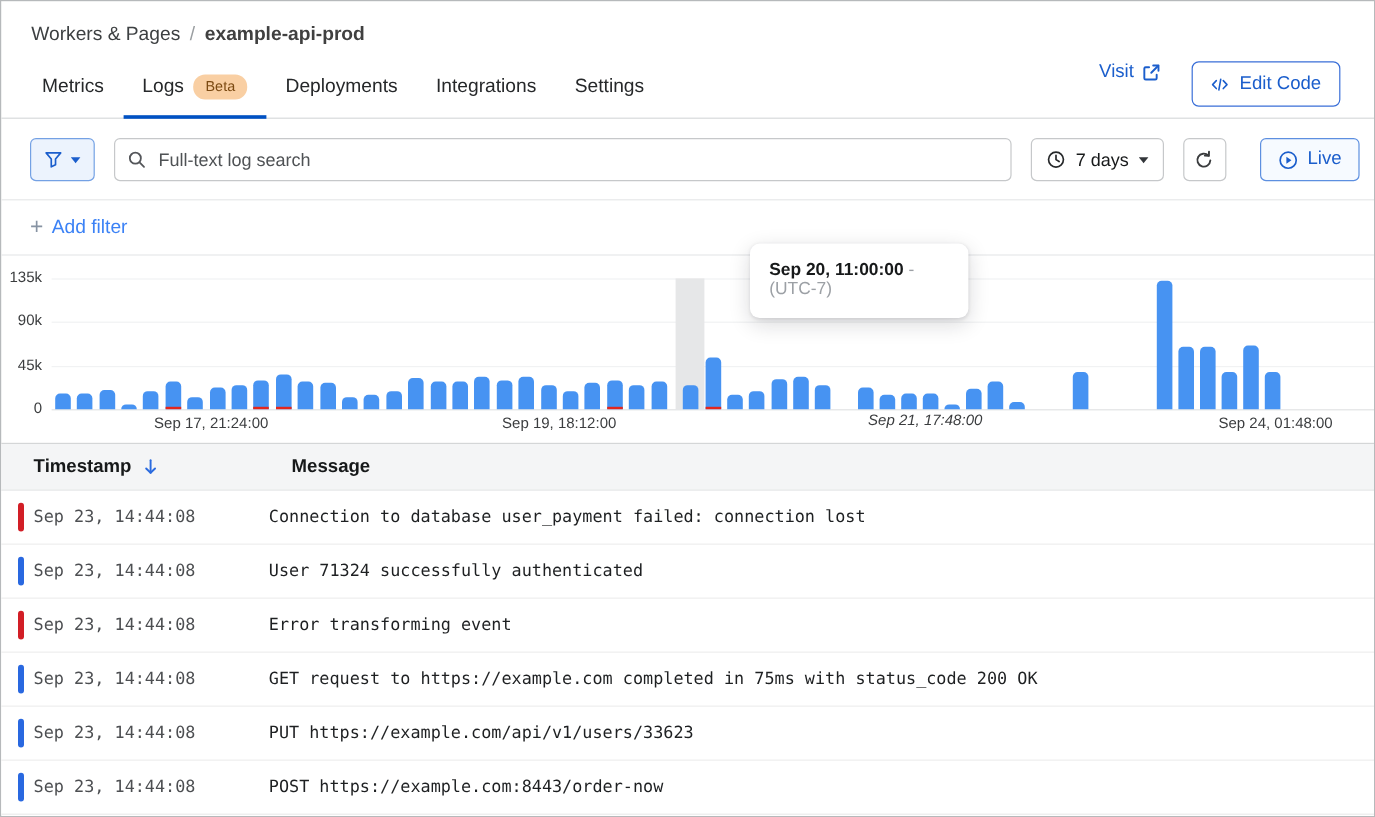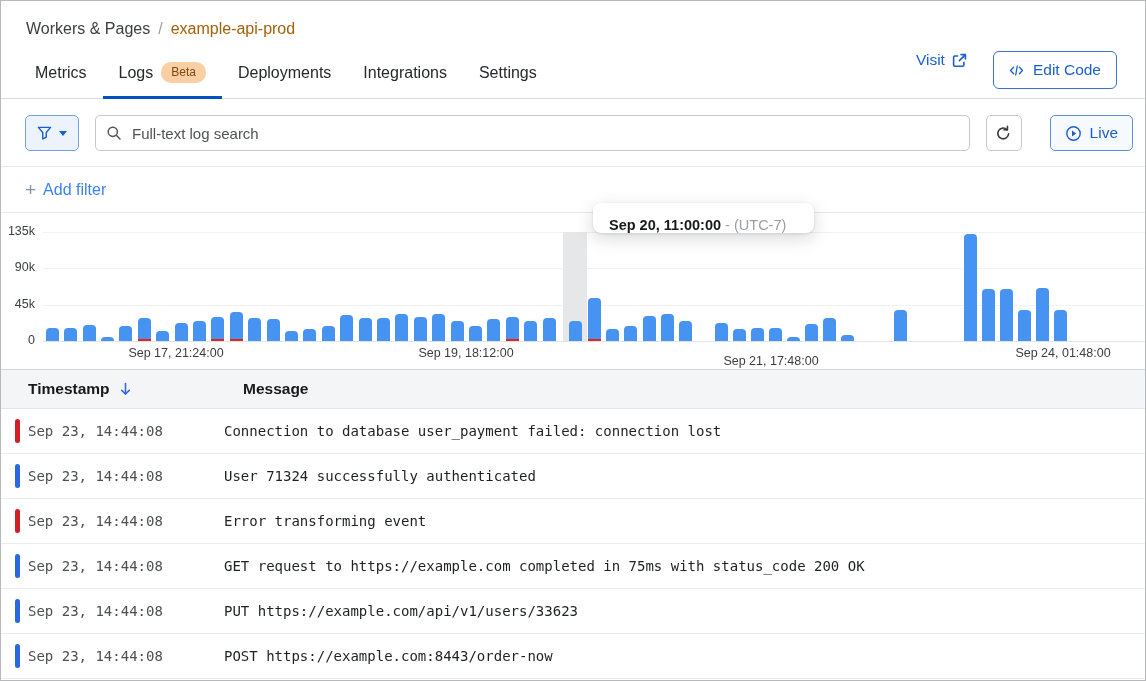--- a/index.html
+++ b/index.html
@@ -6,21 +6,21 @@
   html,body { width:1146px; height:681px; }
   body {
     font-family: "Liberation Sans", sans-serif;
     background:#ffffff; color:#17191a;
     border:1px solid #b6b9bb;
     position:relative; overflow:hidden;
   }
   
   .breadcrumb { padding:19px 0 0 25px; font-size:16px; color:#3d4042; display:flex; gap:8px; align-items:center; }
   .breadcrumb .sep { color:#9a9ea1; }
-  .breadcrumb .current { font-weight:400; color:#a16207; }
+  .breadcrumb .current { font-weight:700; color:#404040; }
   .tabs-bar { display:flex; align-items:flex-end; margin-top:13px; border-bottom:1px solid #d8dadb; padding:0 28px 0 24px; }
   .tabs { display:flex; }
   .tab { position:relative; display:flex; align-items:center; padding:8px 16px 15px; font-size:16px; color:#26282a; cursor:pointer; }
   .tab:first-child { padding-left:10px; }
   .tab.active::after { content:""; position:absolute; left:0; right:0; bottom:-1px; height:3px; background:#0051c3; }
   .beta-badge { margin-left:8px; background:#f9cfa3; color:#7c4a12; font-size:12px; padding:3px 10px 4px; border-radius:10px; }
   .header-actions { margin-left:auto; display:flex; align-items:flex-start; gap:26px; padding-bottom:9px; }
   .visit-link { display:flex; align-items:center; gap:7px; color:#1b5ecc; font-size:15.5px; cursor:pointer; }
   .edit-code-btn { display:flex; align-items:center; gap:9px; border:1px solid #3a6fd8; border-radius:6px; background:#fff; color:#1b5ecc; font-size:15.5px; padding:9px 15px; cursor:pointer; }
   
@@ -43,21 +43,21 @@
   
   .chart { position:relative; height:156px; }
   .y-label { position:absolute; left:0; width:34px; text-align:right; font-size:12.5px; color:#3b3d3f; }
   .gridline { position:absolute; left:42px; right:0; height:1px; background:#f1f2f3; }
   .gridline.baseline { background:#e2e3e4; }
   .hover-band { position:absolute; background:#e6e7e8; }
   .bar { position:absolute; width:13px; border-radius:4px 4px 0 0; background:#4793f2; }
   .bar .err-seg { position:absolute; bottom:0; left:0; right:0; background:#e3261d; }
   .x-label { position:absolute; width:140px; text-align:center; font-size:12.5px; color:#3b3d3f; }
   
-  .tooltip { position:absolute; left:592px; top:202px; width:221px; background:#fff; border-radius:8px; box-shadow:0 1px 3px rgba(20,20,30,.10), 0 5px 18px rgba(20,20,30,.16); padding:14px 16px 0; z-index:30; }
+  .tooltip { position:absolute; left:624px; top:202px; width:182px; background:#fff; border-radius:8px; box-shadow:0 1px 3px rgba(20,20,30,.10), 0 5px 18px rgba(20,20,30,.16); padding:14px 16px 16px; z-index:30; }
   .tt-title { font-size:14.5px; font-weight:700; color:#17191a; }
   .tt-title .tz { font-weight:400; color:#9ca0a5; }
   .tt-row { display:flex; align-items:center; margin-top:12px; font-size:14.5px; }
   .tt-row:first-of-type { margin-top:17px; }
   .tt-dot { width:12px; height:12px; border-radius:50%; margin-right:11px; flex:none; }
   .tt-val { margin-left:auto; font-weight:700; }
   
   .log-table { border-top:1px solid #d4d6d7; }
   .tbl-header { height:39px; background:#f4f5f6; border-bottom:1px solid #e4e5e6; display:flex; align-items:center; font-weight:700; font-size:15.5px; color:#17191a; }
   .col-ts { width:242px; padding-left:27px; display:flex; align-items:center; gap:9px; cursor:pointer; }
@@ -123,20 +123,28 @@
   </button>
 
   <div class="search-wrap">
     <svg width="16" height="16" viewBox="0 0 16 16" fill="none" stroke="#54565a" stroke-width="1.5" stroke-linecap="round">
       <circle cx="6.8" cy="6.8" r="4.6"></circle>
       <line x1="10.3" y1="10.3" x2="14" y2="14"></line>
     </svg>
     <input class="search-input" type="text" placeholder="Full-text log search" style="">
   </div>
 
+  <button class="btn time-btn">
+    <svg width="16" height="16" viewBox="0 0 16 16" fill="none" stroke="#26282a" stroke-width="1.4" stroke-linecap="round" stroke-linejoin="round">
+      <circle cx="8" cy="8" r="6.2"></circle>
+      <polyline points="8 4.4 8 8 10.6 9.6"></polyline>
+    </svg>
+    <span>7 days</span>
+    <span class="caret dark"></span>
+  </button>
 
   <button class="btn refresh-btn">
     <svg width="17" height="17" viewBox="0 0 17 17" fill="none" stroke="#3a3c3e" stroke-width="1.6" stroke-linecap="round">
       <path d="M13.6 8.8a5.4 5.4 0 1 1-1.6-4.2"></path>
       <polyline points="12.5 1.4 12.4 4.9 9 4.7" stroke-linejoin="round"></polyline>
     </svg>
   </button>
 
   <button class="btn live-btn">
     <svg width="17" height="17" viewBox="0 0 17 17" fill="none">
@@ -217,21 +225,21 @@
     <div class="bar" style="left: 840px; top: 122.348px; height: 5.65185px;"></div>
     <div class="bar" style="left: 893px; top: 97.3185px; height: 30.6815px;"></div>
     <div class="bar" style="left: 963px; top: 20.6148px; height: 107.385px;"></div>
     <div class="bar" style="left: 981px; top: 75.5185px; height: 52.4815px;"></div>
     <div class="bar" style="left: 999px; top: 75.5185px; height: 52.4815px;"></div>
     <div class="bar" style="left: 1017px; top: 97.3185px; height: 30.6815px;"></div>
     <div class="bar" style="left: 1035px; top: 74.7111px; height: 53.2889px;"></div>
     <div class="bar" style="left: 1053px; top: 97.3185px; height: 30.6815px;"></div>
     <div class="x-label" style="left: 105px; top: 133px;">Sep 17, 21:24:00</div>
     <div class="x-label" style="left: 395px; top: 133px;">Sep 19, 18:12:00</div>
-    <div class="x-label" style="left: 700px; top: 141px;">Sep 21, 17:48:00</div>
+    <div class="x-label" style="left: 700px; top: 130px; font-style: italic;">Sep 21, 17:48:00</div>
     <div class="x-label" style="left: 992px; top: 133px;">Sep 24, 01:48:00</div>
   </div>
 
 <div class="tooltip">
   <div class="tt-title">
     <span>Sep 20, 11:00:00</span>
     <span class="tz"> <span>-</span> <span>(UTC-7)</span></span>
   </div>
 </div>
 

